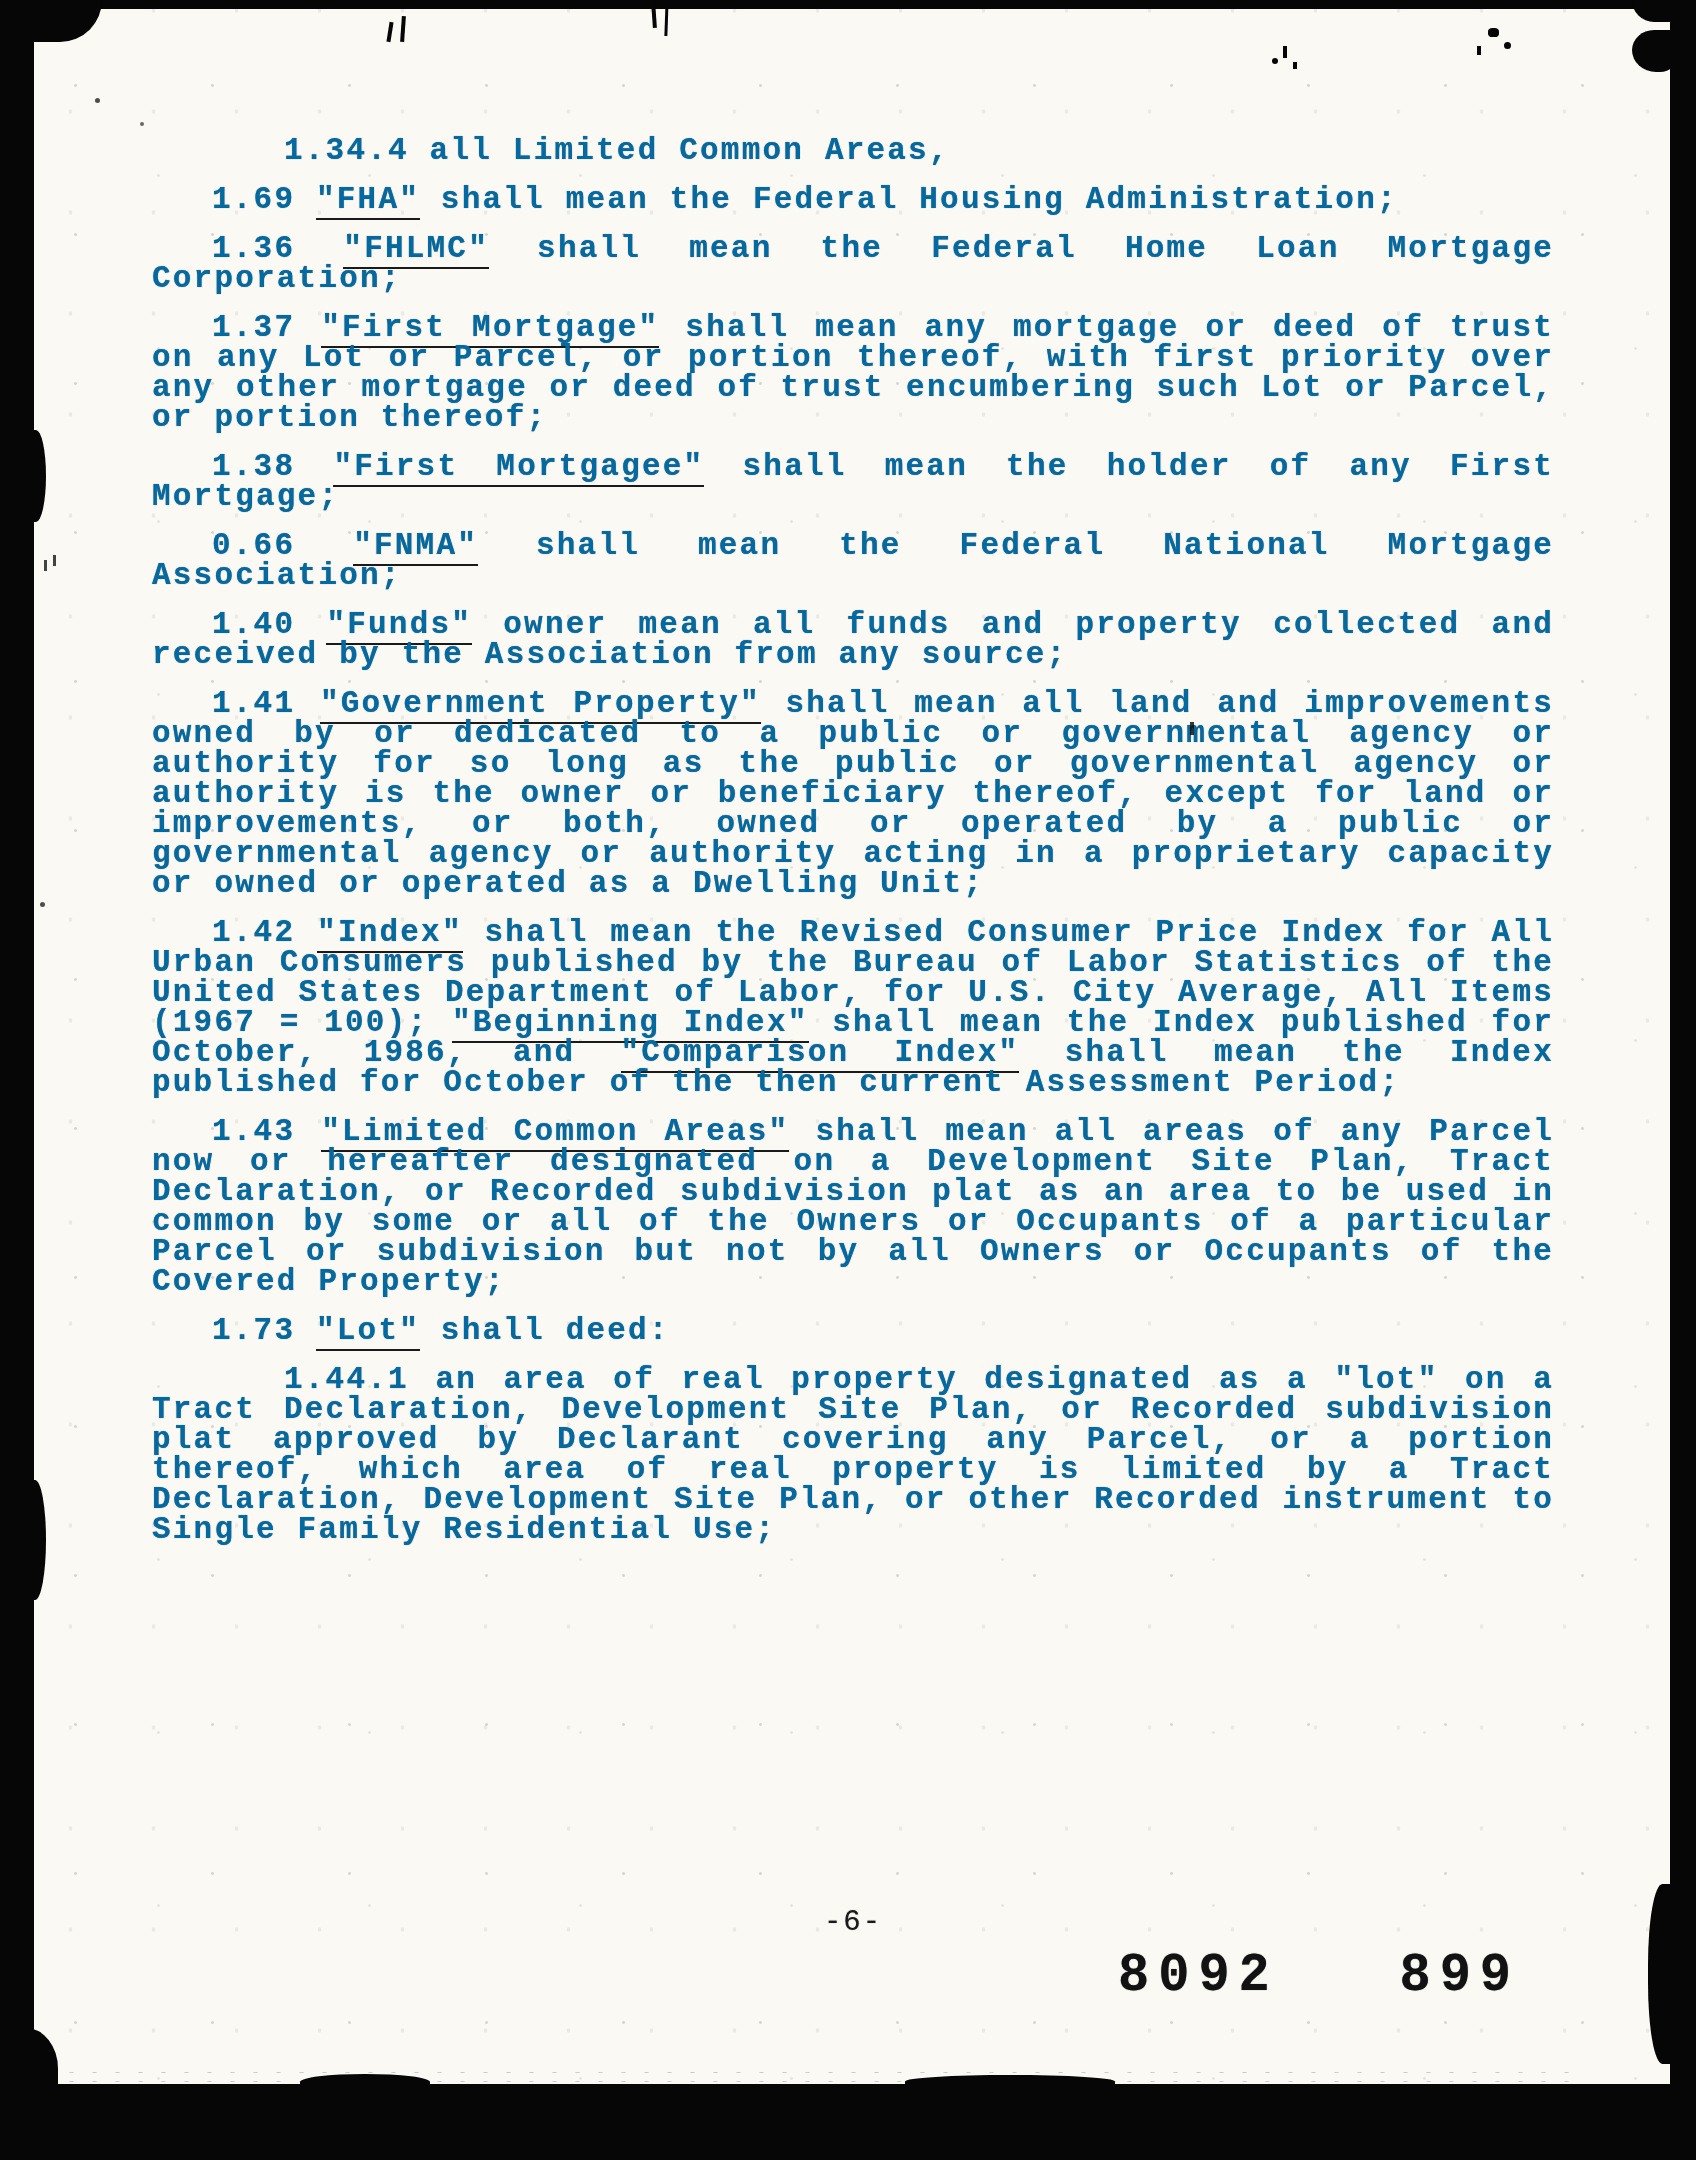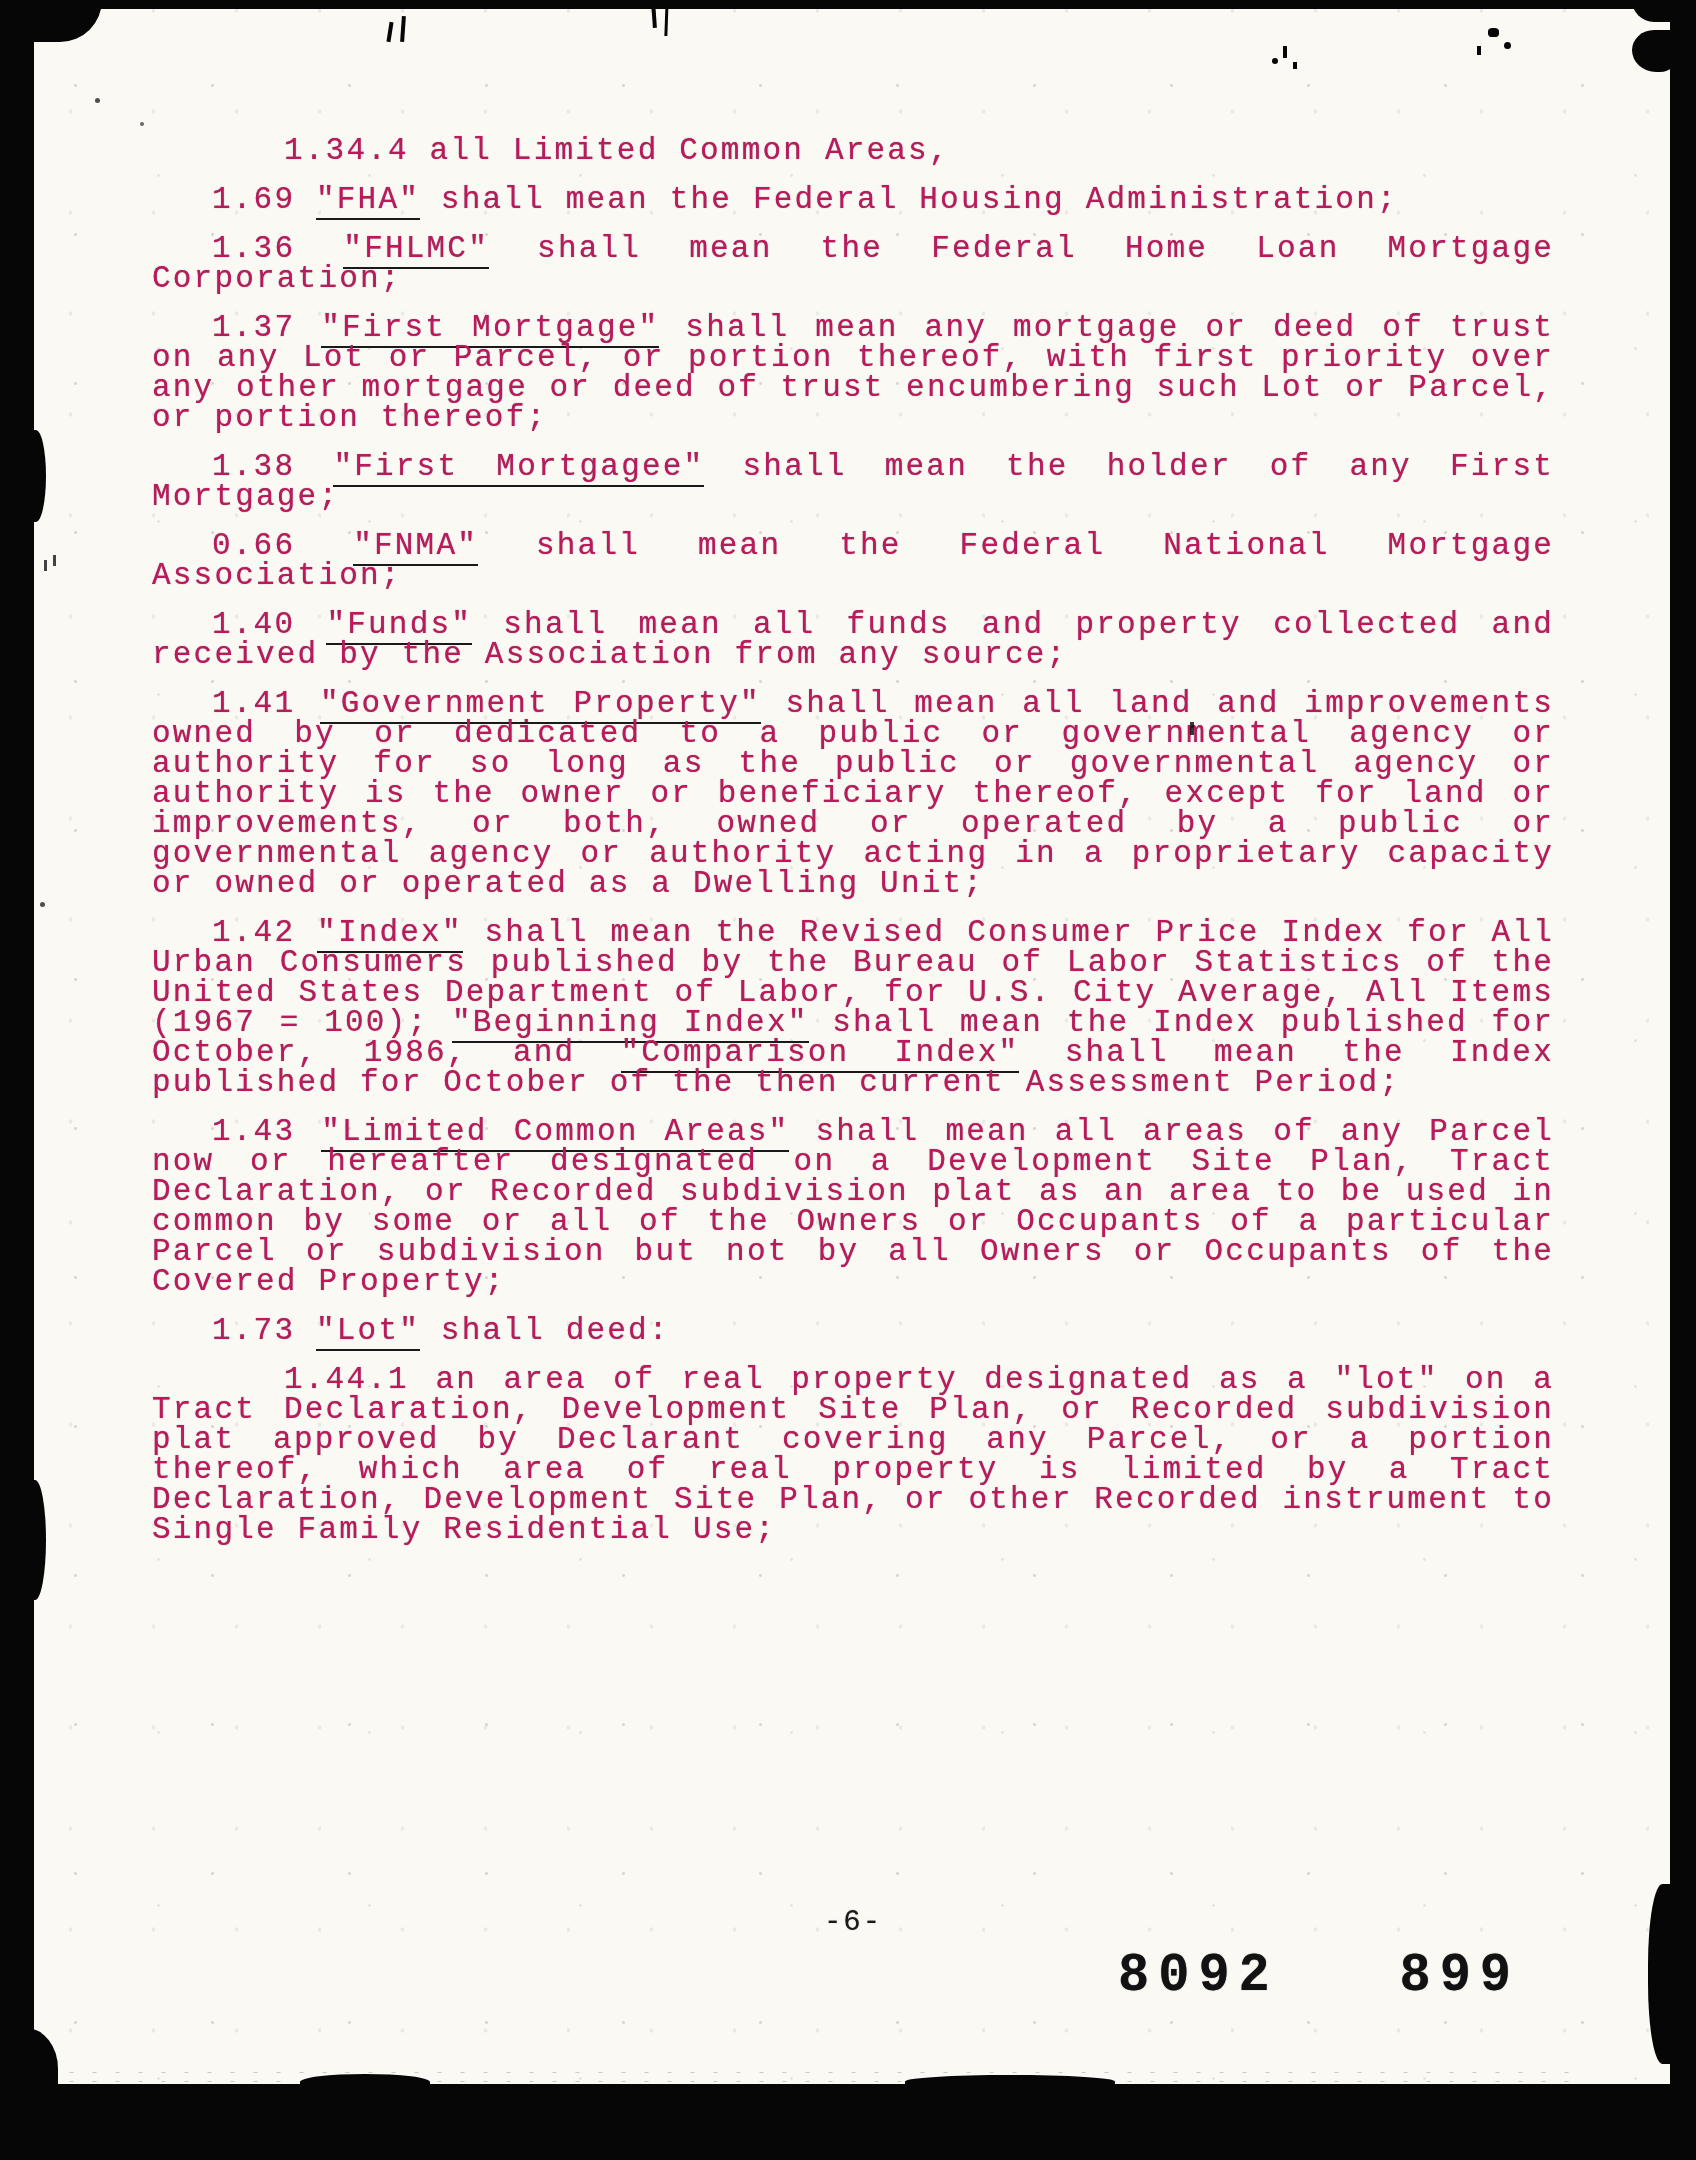--- a/index.html
+++ b/index.html
@@ -20,22 +20,23 @@
   }
 
   
   .doc-body {
     position: absolute;
     left: 152px; right: 142px; top: 136px;
     font-size: 31px;
     line-height: 30px;
     letter-spacing: 2.2px;
     text-align: justify;
-    color: #be185d;
+    color: #0369a1;
     text-shadow: 0 0 1px rgba(20,20,20,0.55);
+    font-weight: bold;
   }
   .para { margin: 0 0 19px 0; }
   .p-indent { text-indent: 60px; }
   .p-sub   { text-indent: 132px; }
   .defined-term {
     border-bottom: 2px solid #1a1a1a;
     padding-bottom: 1px;
   }
 
   .page-num {
@@ -104,21 +105,21 @@
 </head>
 <body>
 
 <div class="doc-body" id="doc-body">
     <p class="para p-sub"><span>1.34.4 all Limited Common Areas,</span></p>
     <p class="para p-indent"><span>1.69 </span><span class="defined-term">"FHA"</span><span> shall mean the Federal Housing Administration;</span></p>
     <p class="para p-indent"><span>1.36 </span><span class="defined-term">"FHLMC"</span><span> shall mean the Federal Home Loan Mortgage Corporation;</span></p>
     <p class="para p-indent"><span>1.37 </span><span class="defined-term">"First Mortgage"</span><span> shall mean any mortgage or deed of trust on any Lot or Parcel, or portion thereof, with first priority over any other mortgage or deed of trust encumbering such Lot or Parcel, or portion thereof;</span></p>
     <p class="para p-indent"><span>1.38 </span><span class="defined-term">"First Mortgagee"</span><span> shall mean the holder of any First Mortgage;</span></p>
     <p class="para p-indent"><span>0.66 </span><span class="defined-term">"FNMA"</span><span> shall mean the Federal National Mortgage Association;</span></p>
-    <p class="para p-indent"><span>1.40 </span><span class="defined-term">"Funds"</span><span> shall mean all funds and property collected and received by the Association from any source;</span></p>
+    <p class="para p-indent"><span>1.40 </span><span class="defined-term">"Funds"</span><span> owner mean all funds and property collected and received by the Association from any source;</span></p>
     <p class="para p-indent"><span>1.41 </span><span class="defined-term">"Government Property"</span><span> shall mean all land and improvements owned by or dedicated to a public or governmental agency or authority for so long as the public or governmental agency or authority is the owner or beneficiary thereof, except for land or improvements, or both, owned or operated by a public or governmental agency or authority acting in a proprietary capacity or owned or operated as a Dwelling Unit;</span></p>
     <p class="para p-indent"><span>1.42 </span><span class="defined-term">"Index"</span><span> shall mean the Revised Consumer Price Index for All Urban Consumers published by the Bureau of Labor Statistics of the United States Department of Labor, for U.S. City Average, All Items (1967 = 100); </span><span class="defined-term">"Beginning Index"</span><span> shall mean the Index published for October, 1986, and </span><span class="defined-term">"Comparison Index"</span><span> shall mean the Index published for October of the then current Assessment Period;</span></p>
     <p class="para p-indent"><span>1.43 </span><span class="defined-term">"Limited Common Areas"</span><span> shall mean all areas of any Parcel now or hereafter designated on a Development Site Plan, Tract Declaration, or Recorded subdivision plat as an area to be used in common by some or all of the Owners or Occupants of a particular Parcel or subdivision but not by all Owners or Occupants of the Covered Property;</span></p>
     <p class="para p-indent"><span>1.73 </span><span class="defined-term">"Lot"</span><span> shall deed:</span></p>
     <p class="para p-sub"><span>1.44.1 an area of real property designated as a "lot" on a Tract Declaration, Development Site Plan, or Recorded subdivision plat approved by Declarant covering any Parcel, or a portion thereof, which area of real property is limited by a Tract Declaration, Development Site Plan, or other Recorded instrument to Single Family Residential Use;</span></p>
   </div>
 
 <div class="page-num">-6-</div>
 <div class="stamp">8092   899</div>
 

